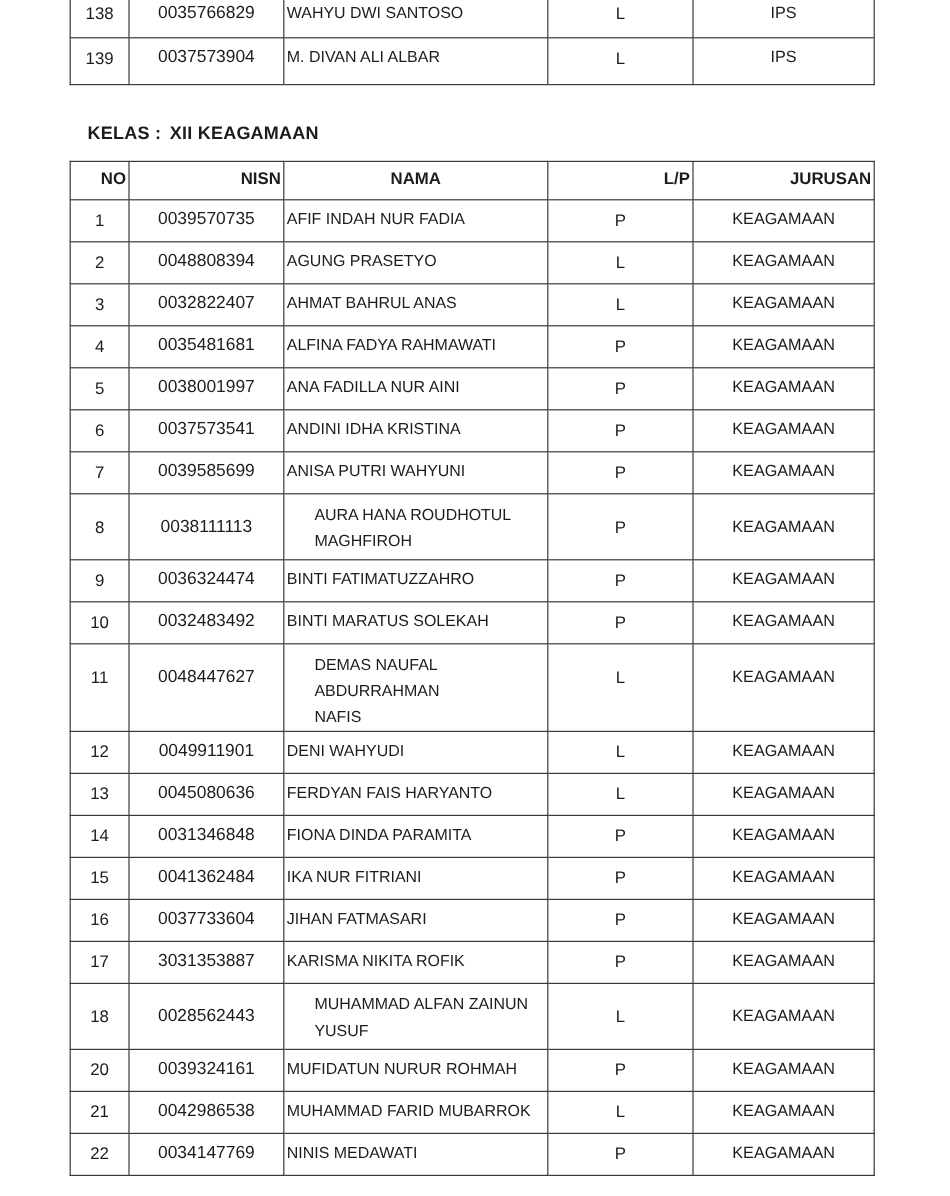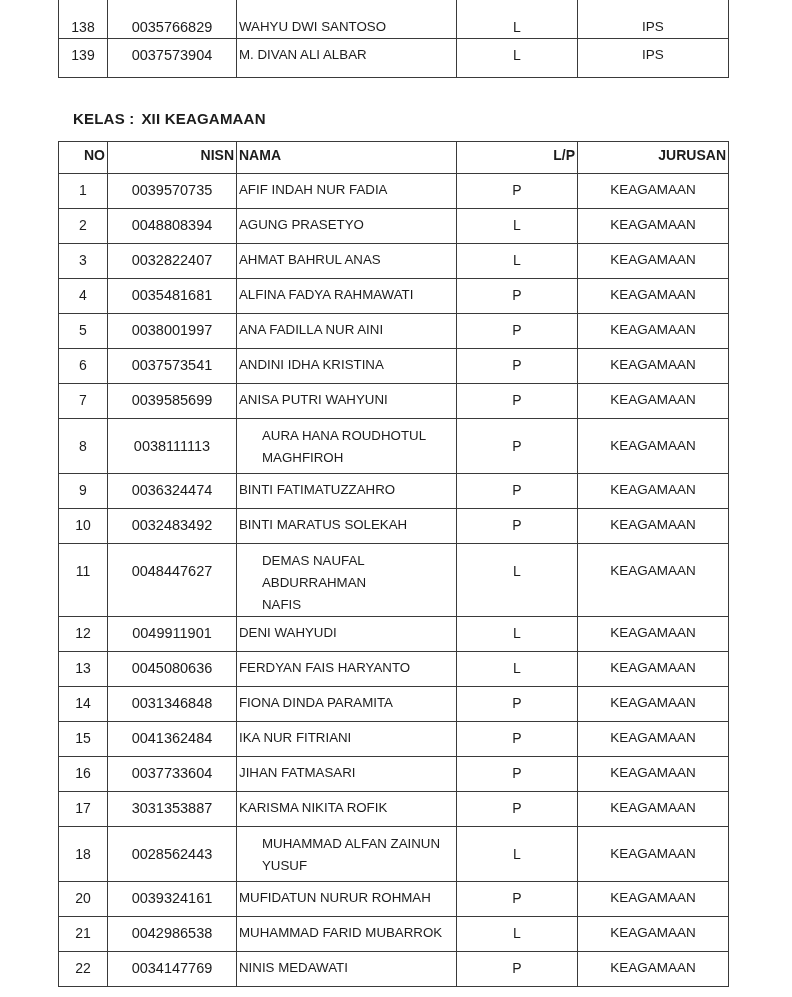--- a/index.html
+++ b/index.html
@@ -35,21 +35,21 @@
     overflow: hidden;
   }
   
   .col-no      { text-align: center; font-size: 14px; }
   .col-nisn    { text-align: center; font-size: 14.5px; }
   .col-nama    { text-align: left; font-size: 13.3px; padding-left: 6px; padding-right: 2px; white-space: pre-wrap; }
   .col-lp      { text-align: center; font-size: 14px; }
   .col-jurusan { text-align: center; font-size: 13.5px; }
 
   
-  .top-tbl tr:first-child td { border-top: none; height: 31px; padding-top: 16px; }
+  .top-tbl tr:first-child td { border-top: none; height: 31px; padding-top: 0; }
   .top-tbl tr:nth-child(2) td { height: 39px; }
 
   
   .heading {
     margin: 33px 0 15px 73px;
     height: 15px;
     font-size: 15px;
     font-weight: bold;
     line-height: 15px;
     letter-spacing: 0.2px;
@@ -57,21 +57,21 @@
   .heading .heading-value { margin-left: 7px; }
 
   
   .main-tbl th {
     height: 32px;
     font-size: 14px;
     font-weight: bold;
     text-align: right;
     line-height: 16px;
   }
-  .main-tbl th.col-nama { text-align: left; margin-left: 37px; }
+  .main-tbl th.col-nama { text-align: center; margin-left: 37px; }
   .main-tbl td { height: 35px; }
   .main-tbl tr.tall td { height: 55px; padding-top: 16px; }
   .main-tbl tr.tall td.col-nama { padding-top: 6px; padding-left: 25px; }
 </style>
 </head>
 <body>
 
 <div class="page">
 
   <table class="tbl top-tbl">

